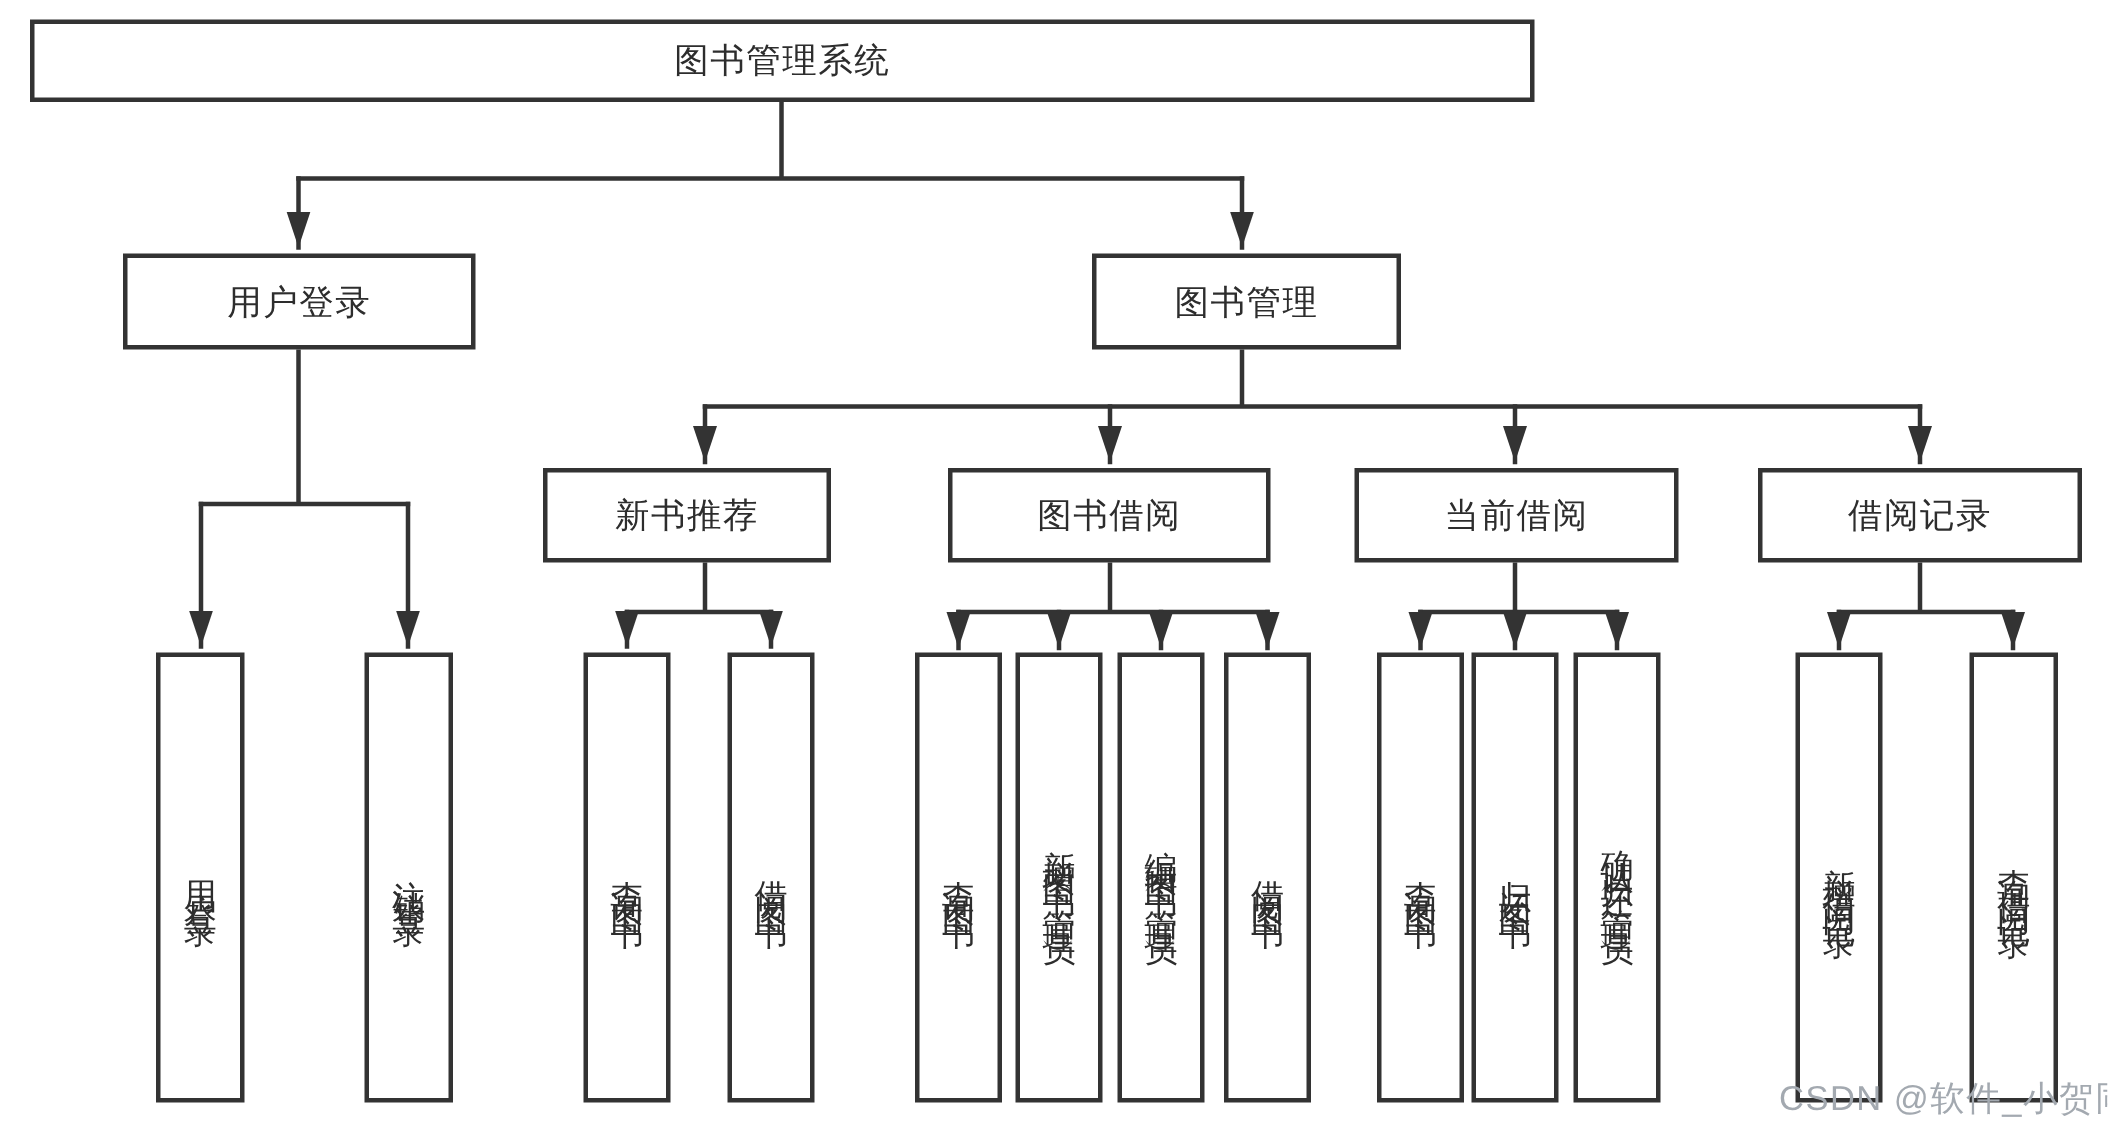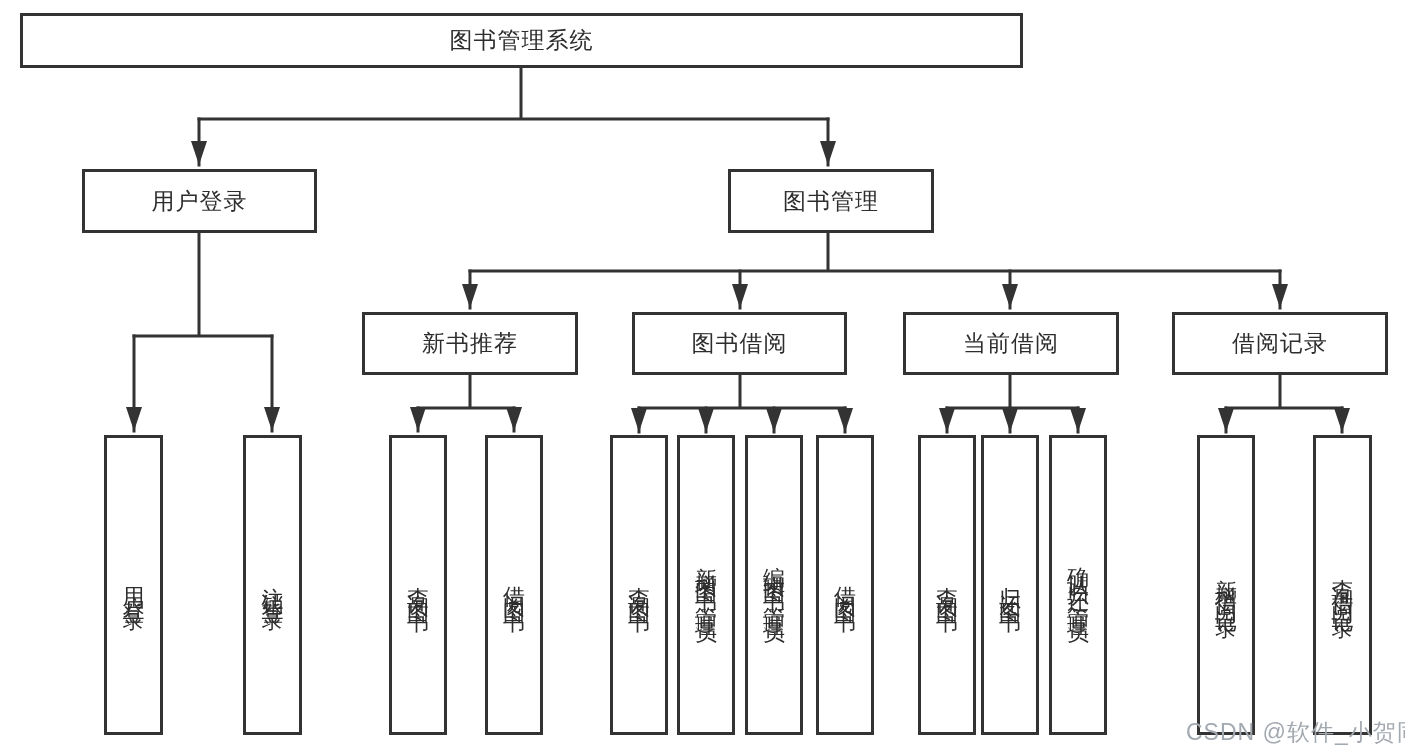--- a/index.html
+++ b/index.html
@@ -102,21 +102,21 @@
       <line x1="1226" y1="408" x2="1226" y2="432" marker-end="url(#arrow)"></line>
       <line x1="1342" y1="408" x2="1342" y2="432" marker-end="url(#arrow)"></line>
     </g>
   </svg>
 
   <div class="box hbox" style="left:20px; top:13px; width:1003px; height:55px;">图书管理系统</div>
 
   <div class="box hbox lvl2" style="left:82px; width:235px;">用户登录</div>
   <div class="box hbox lvl2" style="left:712px; width:206px;margin-left:16px;">图书管理</div>
 
-  <div class="box hbox lvl3" style="left:362px; width:216px;">新书推荐</div>
+  <div class="box hbox lvl3" style="left:362px; width:192px;">新书推荐</div>
   <div class="box hbox lvl3" style="left:903px; width:216px;">当前借阅</div>
   <div class="box hbox lvl3" style="left:632px; width:215px;">图书借阅</div>
   <div class="box hbox lvl3" style="left:1172px; width:216px;">借阅记录</div>
 
   <div class="box vbox leaf" style="left:104px; width:59px;">
     <span>用户登录</span>
   </div>
   <div class="box vbox leaf" style="left:243px; width:59px;">
     <span>注销登录</span>
   </div>

